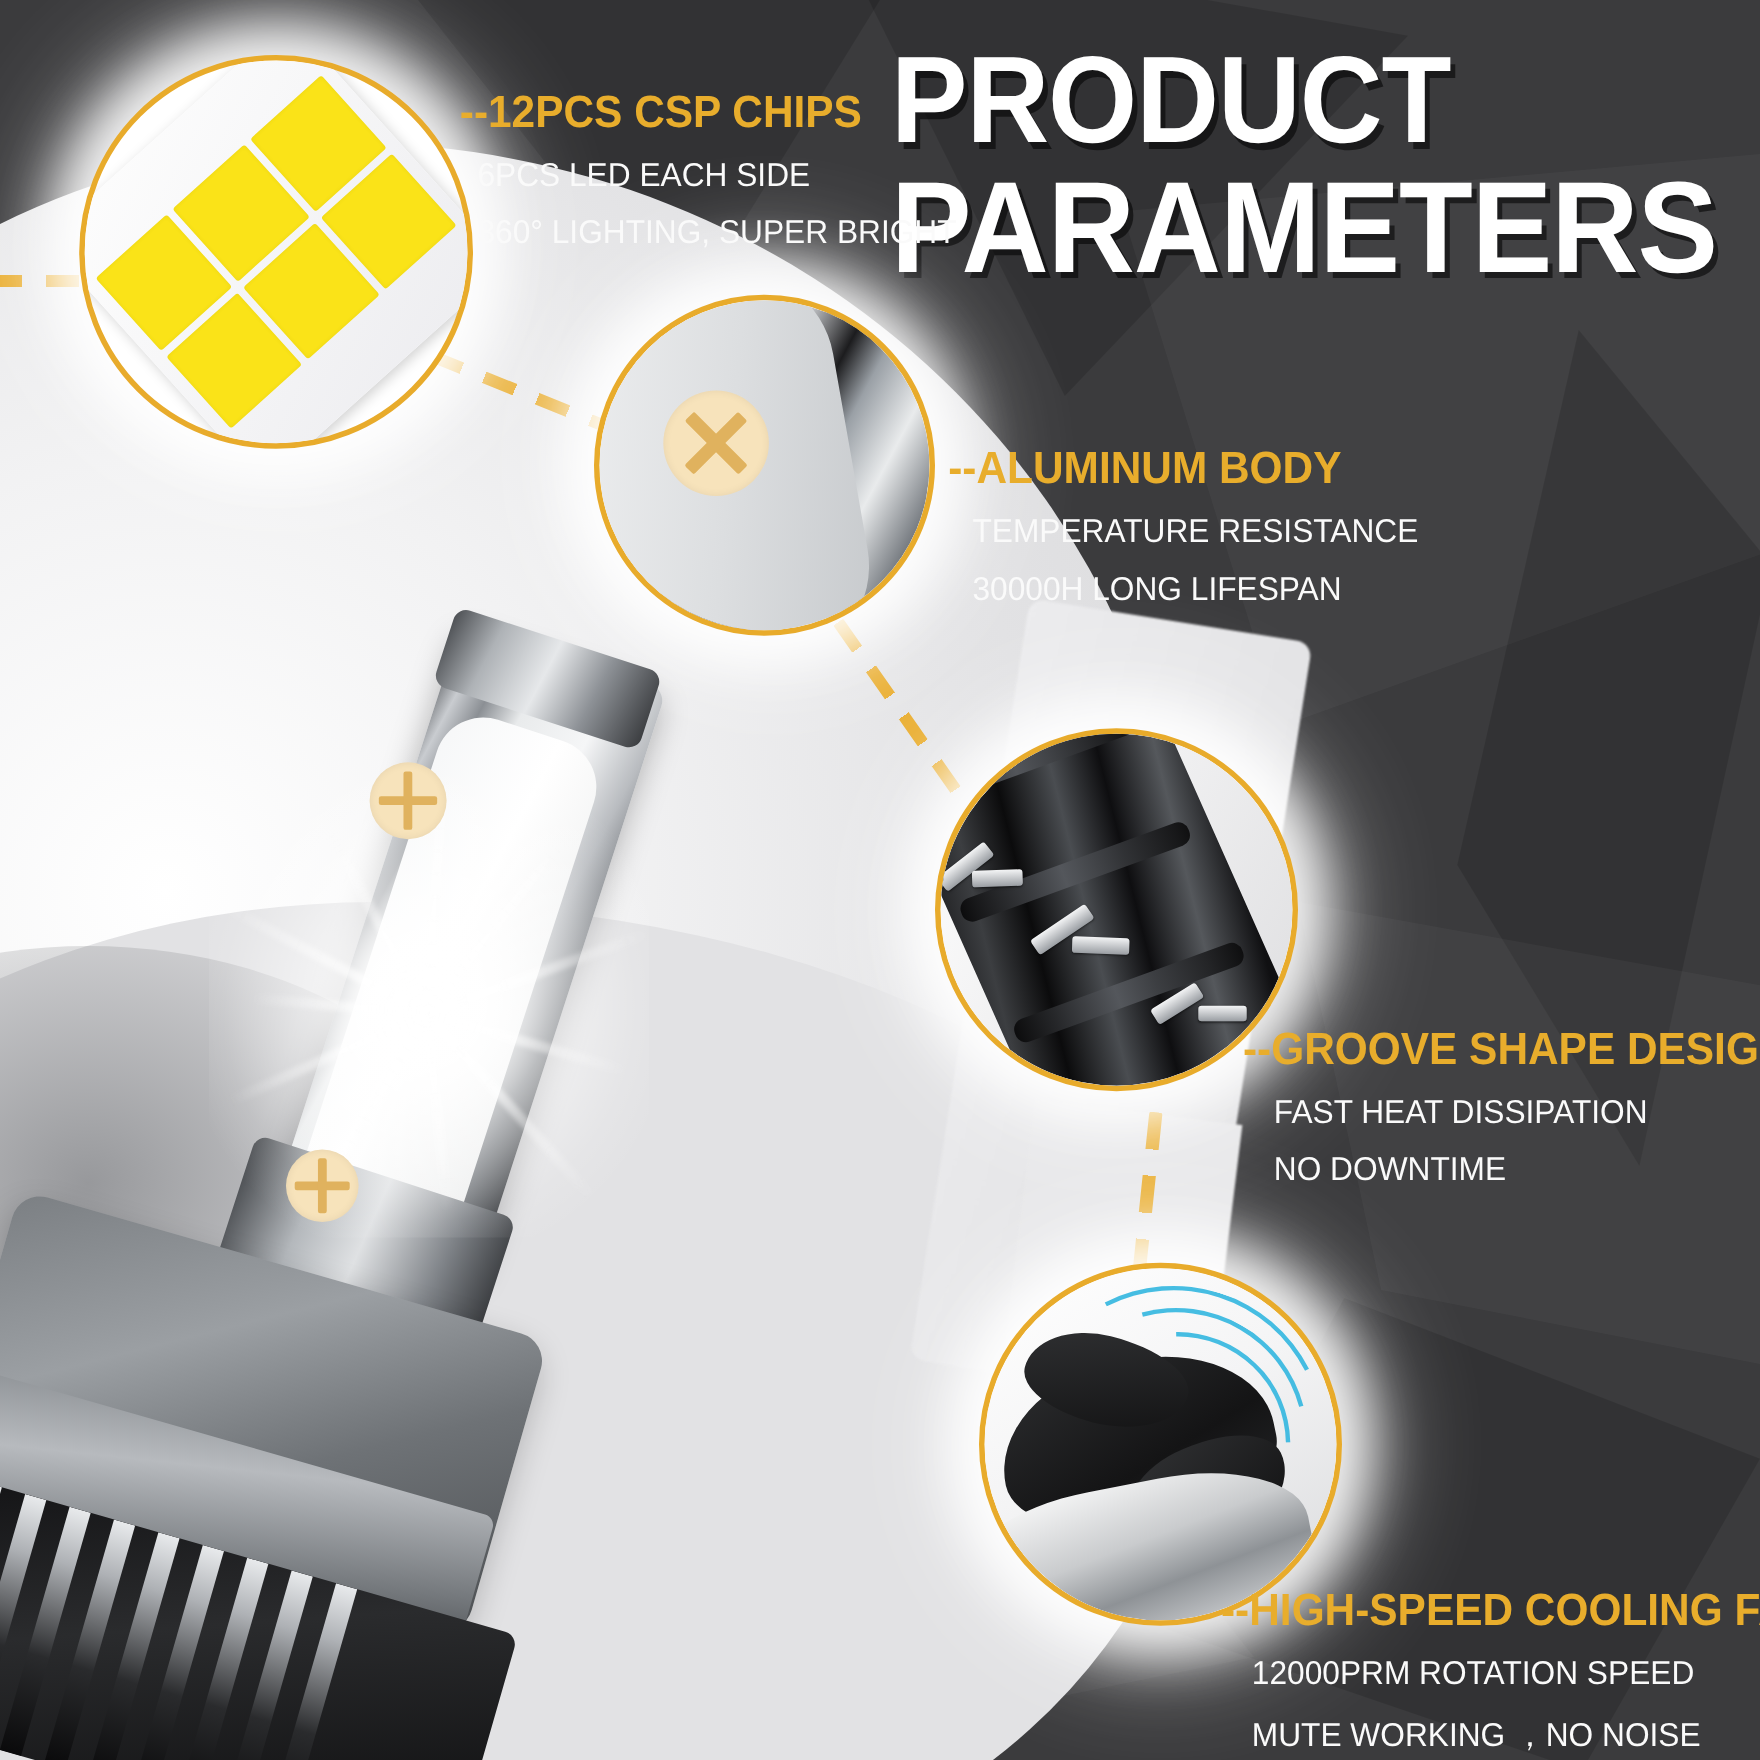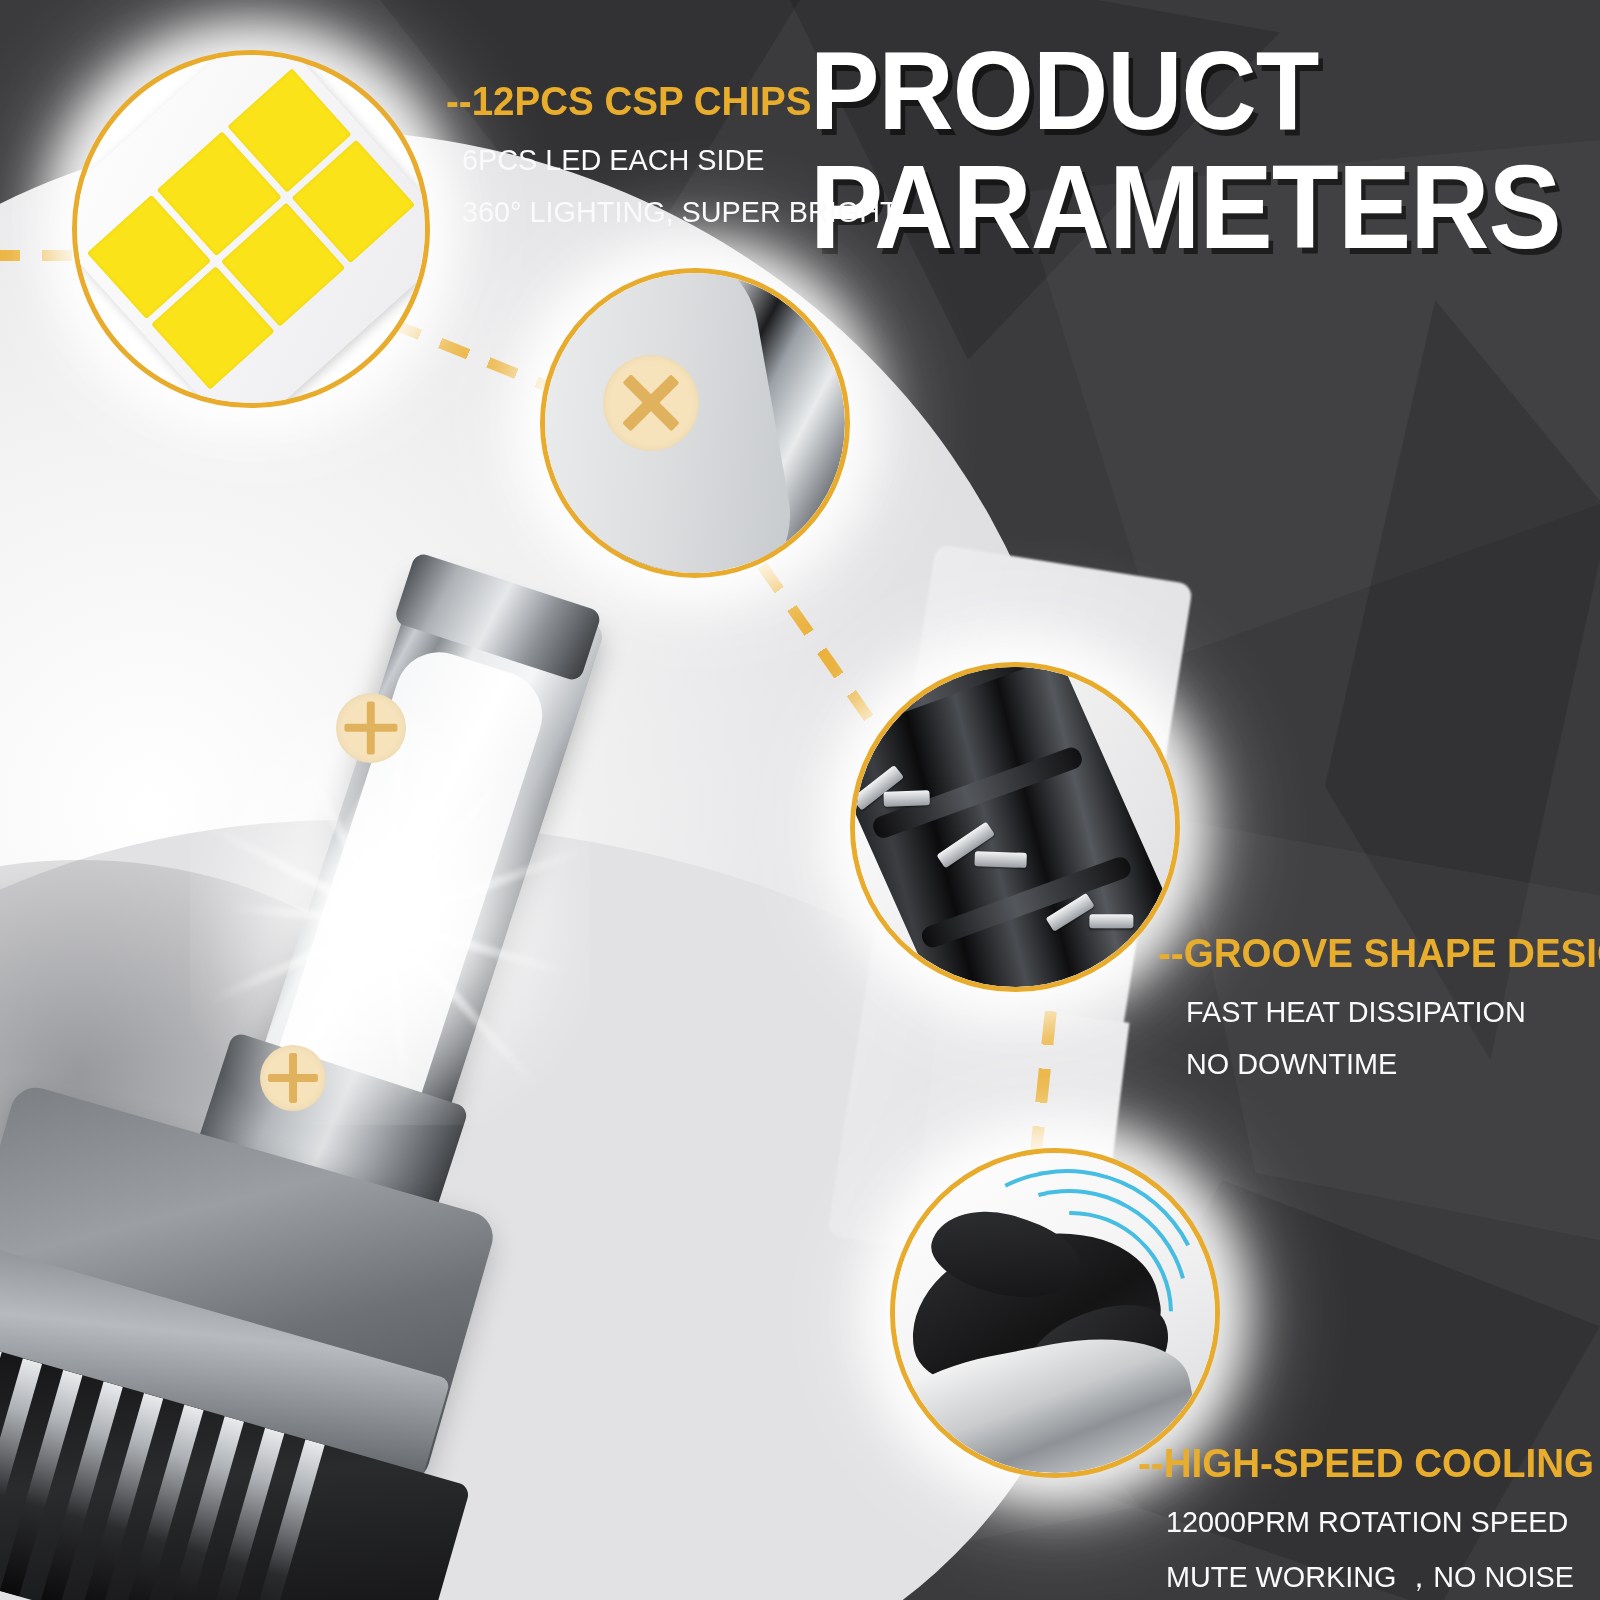--- a/index.html
+++ b/index.html
@@ -39,21 +39,21 @@
   
   .headline{
     position:absolute;left:810px;top:36px;width:800px;
     color:#fff;font-weight:700;letter-spacing:-1px;line-height:.98;
     font-size:112px;text-shadow:5px 6px 0 rgba(0,0,0,.55);
     transform:scaleX(.93);transform-origin:left top;
   }
   .headline .l2{display:block;font-size:118px;margin-top:4px;}
 
   
-  .feat{position:absolute;margin-left:28px;}
+  .feat{position:absolute;}
   .feat .title{
     color:#e8ad2c;font-weight:700;font-size:41px;white-space:nowrap;
     transform:scaleX(.94);transform-origin:left center;
   }
   .feat .sub{
     color:#fafafa;font-size:30px;margin-top:18px;white-space:nowrap;
     transform:scaleX(.96);transform-origin:left center;
   }
 
   .f-chips{left:418px;top:78px;}
@@ -304,20 +304,25 @@
     <div class="xmark plus" id="bulb-x1"></div>
     <div class="xmark plus" id="bulb-x2"></div>
   </div>
 
   <div class="feat f-chips">
     <div class="title">--12PCS CSP CHIPS</div>
     <div class="sub">6PCS LED EACH SIDE</div>
     <div class="sub">360° LIGHTING, SUPER BRIGHT</div>
   </div>
 
+  <div class="feat f-alum">
+    <div class="title">--ALUMINUM BODY</div>
+    <div class="sub">TEMPERATURE RESISTANCE</div>
+    <div class="sub">30000H LONG LIFESPAN</div>
+  </div>
 
   <div class="feat f-groove">
     <div class="title">--GROOVE SHAPE DESIGN</div>
     <div class="sub">FAST HEAT DISSIPATION</div>
     <div class="sub">NO DOWNTIME</div>
   </div>
 
   <div class="feat f-fan">
     <div class="title">--HIGH-SPEED COOLING FAN</div>
     <div class="sub">12000PRM ROTATION SPEED</div>

